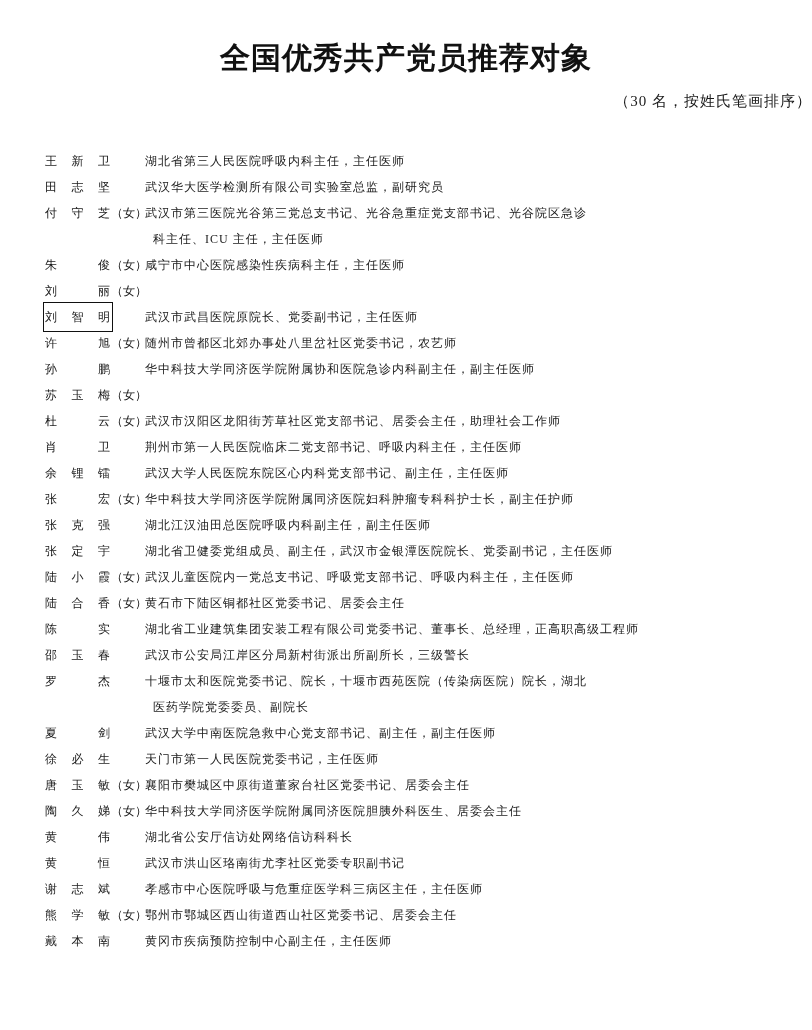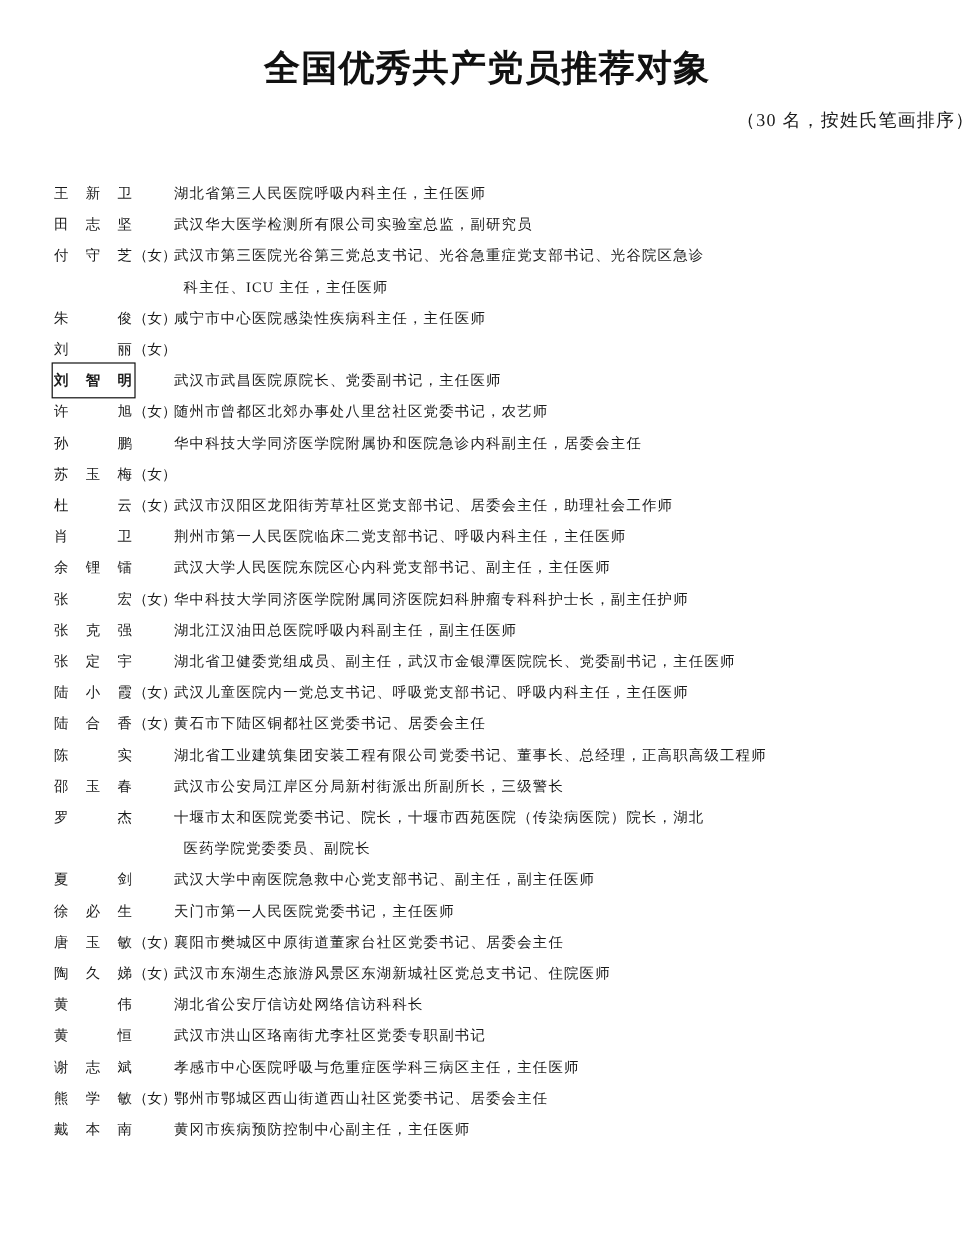--- a/index.html
+++ b/index.html
@@ -51,21 +51,20 @@
   .entry-name {
     display: inline-block;
     width: 66px;
     text-align: justify;
     text-align-last: justify;
     vertical-align: top;
   }
   .entry-name.boxed {
     outline: 1.5px solid #111;
     outline-offset: 1px;
-    font-weight: bold;
   }
   .entry-gender {
     display: inline-block;
     vertical-align: top;
     letter-spacing: 0;
   }
   .entry-desc {
     flex: 1 1 auto;
     white-space: pre-wrap;
     padding-left: 8px;
@@ -126,21 +125,21 @@
     <div class="entry-namecol">
       <span class="entry-name">许旭</span><span class="entry-gender">（女）</span>
     </div>
     <div class="entry-desc">随州市曾都区北郊办事处八里岔社区党委书记，农艺师</div>
   </div>
 
   <div class="entry">
     <div class="entry-namecol">
       <span class="entry-name">孙鹏</span><span class="entry-gender"></span>
     </div>
-    <div class="entry-desc">华中科技大学同济医学院附属协和医院急诊内科副主任，居委会主任</div>
+    <div class="entry-desc">华中科技大学同济医学院附属协和医院急诊内科副主任，副主任医师</div>
   </div>
 
   <div class="entry">
     <div class="entry-namecol">
       <span class="entry-name">苏玉梅</span><span class="entry-gender">（女）</span>
     </div>
   </div>
 
   <div class="entry">
     <div class="entry-namecol">
@@ -239,21 +238,21 @@
     <div class="entry-namecol">
       <span class="entry-name">唐玉敏</span><span class="entry-gender">（女）</span>
     </div>
     <div class="entry-desc">襄阳市樊城区中原街道董家台社区党委书记、居委会主任</div>
   </div>
 
   <div class="entry">
     <div class="entry-namecol">
       <span class="entry-name">陶久娣</span><span class="entry-gender">（女）</span>
     </div>
-    <div class="entry-desc">武汉市东湖生态旅游风景区东湖新城社区党总支书记、住院医师</div>
+    <div class="entry-desc">华中科技大学同济医学院附属同济医院胆胰外科医生、居委会主任</div>
   </div>
 
   <div class="entry">
     <div class="entry-namecol">
       <span class="entry-name">黄伟</span><span class="entry-gender"></span>
     </div>
     <div class="entry-desc">湖北省公安厅信访处网络信访科科长</div>
   </div>
 
   <div class="entry">

